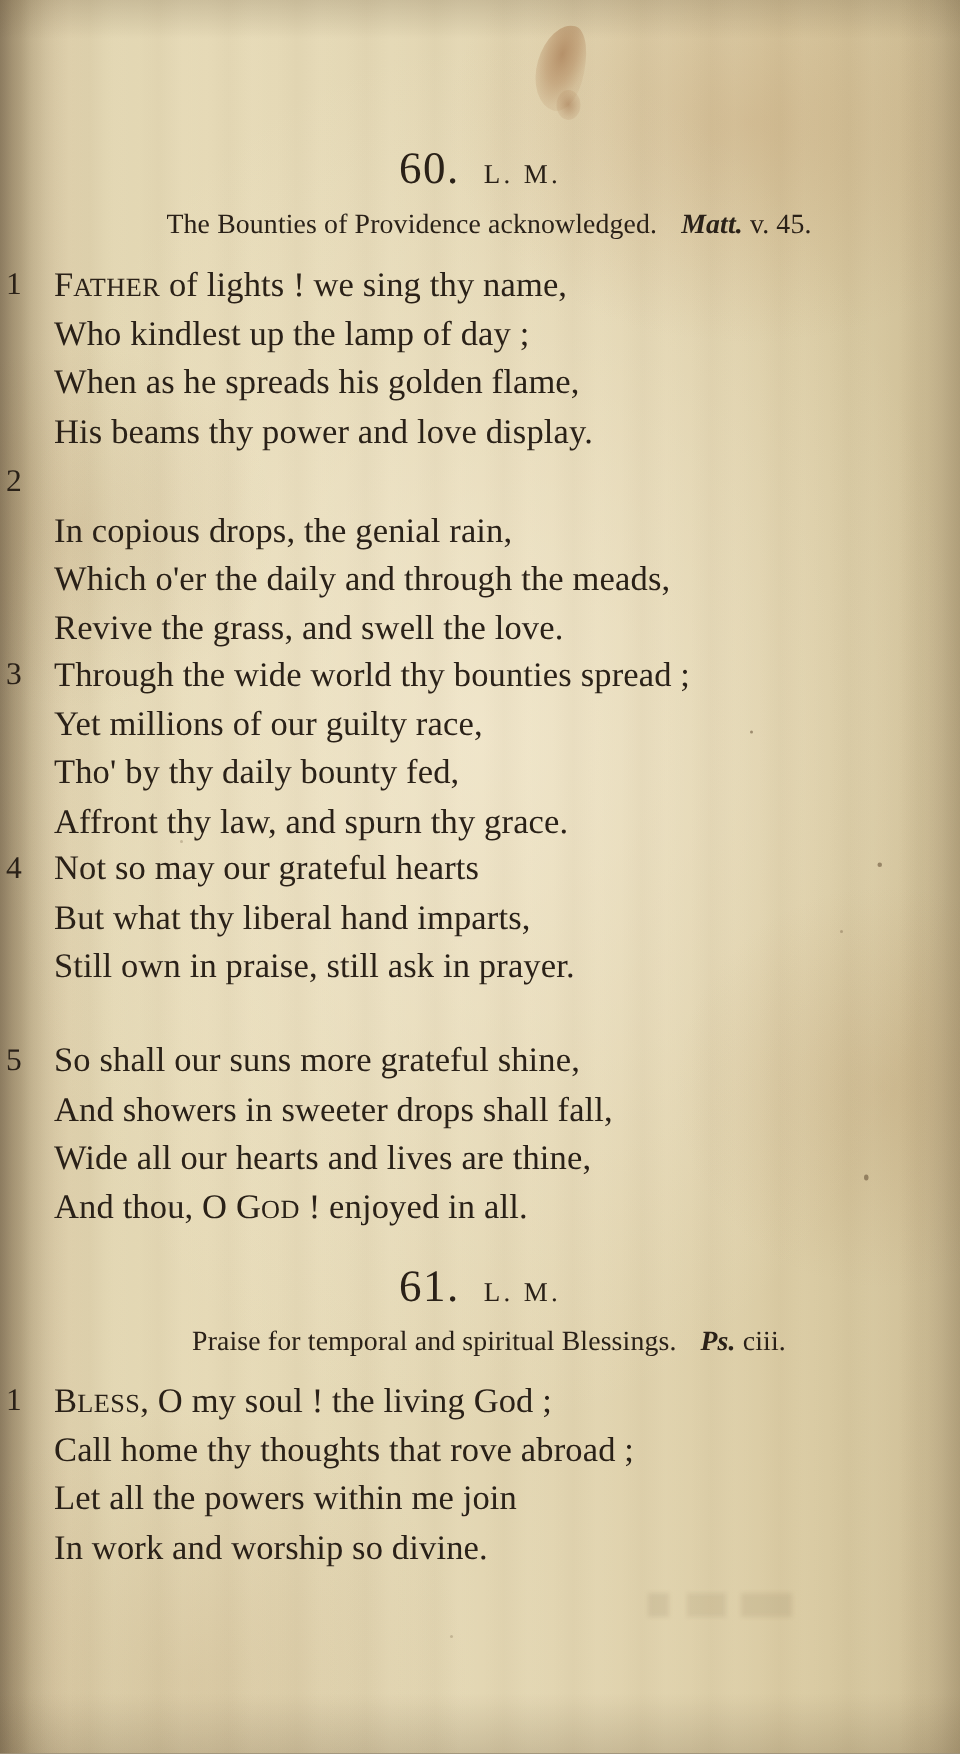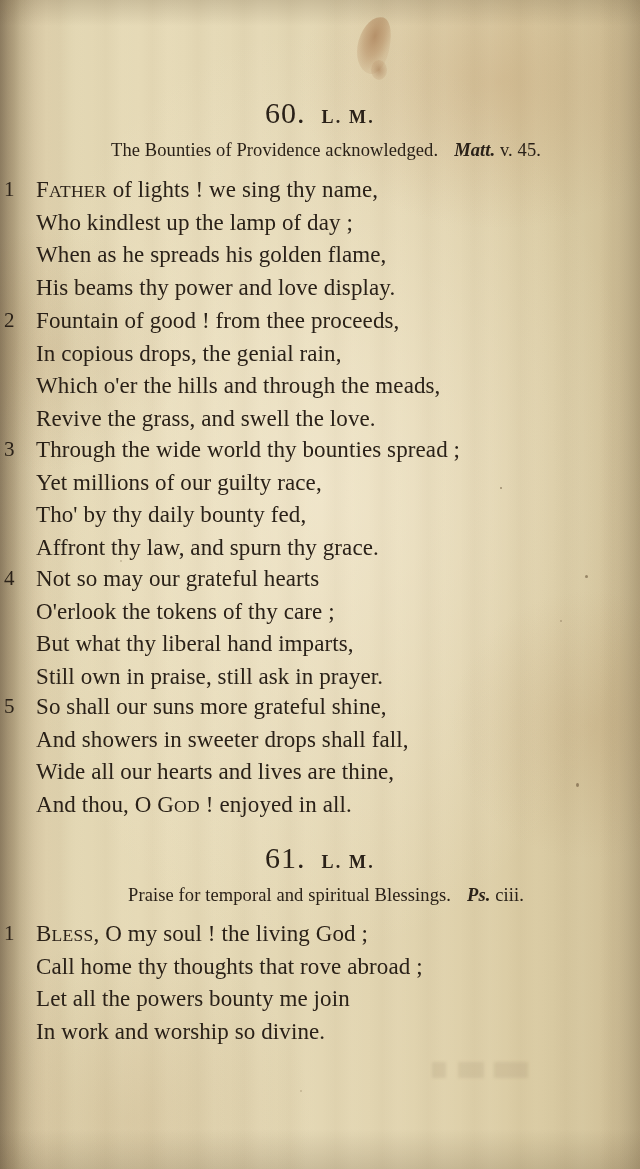--- a/index.html
+++ b/index.html
@@ -164,21 +164,21 @@
     position: absolute;
     left: 0; right: 0;
     text-align: center;
   }
   .hymn-num {
     font-size: 30px;
     letter-spacing: 1px;
   }
   .hymn-meter {
     font-size: 18px;
-    font-weight: 700;
+    font-weight: 400;
     letter-spacing: 2.2px;
     margin-left: 16px;
   }
 
   .hymn-sub {
     position: absolute;
     left: 0; right: 0;
     text-align: center;
     font-size: 18.5px;
     letter-spacing: 0.1px;
@@ -270,27 +270,26 @@
           <span class="v-text">When as he spreads his golden flame,</span>
         </span>
       <span class="v-line">
           <span class="v-text">His beams thy power and love display.</span>
         </span>
     </div>
 
     <div class="verse" style="top:308px;">
       <span class="v-line">
         <span class="v-num">2</span>
-        <span class="v-text">Fountain of good ! from thee proceeds,</span>
       </span>
       <span class="v-line">
           <span class="v-text">In copious drops, the genial rain,</span>
         </span>
       <span class="v-line">
-          <span class="v-text">Which o'er the hills and through the meads,</span>
+          <span class="v-text">Which o'er the daily and through the meads,</span>
         </span>
       <span class="v-line">
           <span class="v-text">Revive the grass, and swell the love.</span>
         </span>
     </div>
 
     <div class="verse" style="top:437px;">
       <span class="v-line">
         <span class="v-num">3</span>
         <span class="v-text">Through the wide world thy bounties spread ;</span>
@@ -305,23 +304,20 @@
           <span class="v-text">Affront thy law, and spurn thy grace.</span>
         </span>
     </div>
 
     <div class="verse" style="top:566px;">
       <span class="v-line">
         <span class="v-num">4</span>
         <span class="v-text">Not so may our grateful hearts</span>
       </span>
       <span class="v-line">
-          <span class="v-text">O'erlook the tokens of thy care ;</span>
-        </span>
-      <span class="v-line">
           <span class="v-text">But what thy liberal hand imparts,</span>
         </span>
       <span class="v-line">
           <span class="v-text">Still own in praise, still ask in prayer.</span>
         </span>
     </div>
 
     <div class="verse" style="top:694px;">
       <span class="v-line">
         <span class="v-num">5</span>
@@ -348,21 +344,21 @@
 
     <div class="verse" style="top:921px;">
       <span class="v-line">
         <span class="v-num">1</span>
         <span class="v-text"><span class="smallcaps"><span class="c1">B</span><span class="cs">LESS</span></span><span>, O my soul ! the living God ;</span></span>
       </span>
       <span class="v-line">
           <span class="v-text">Call home thy thoughts that rove abroad ;</span>
         </span>
       <span class="v-line">
-          <span class="v-text">Let all the powers bounty me join</span>
+          <span class="v-text">Let all the powers within me join</span>
         </span>
       <span class="v-line">
           <span class="v-text">In work and worship so divine.</span>
         </span>
     </div>
 
   </div>
 </div>
 
 </body></html>

